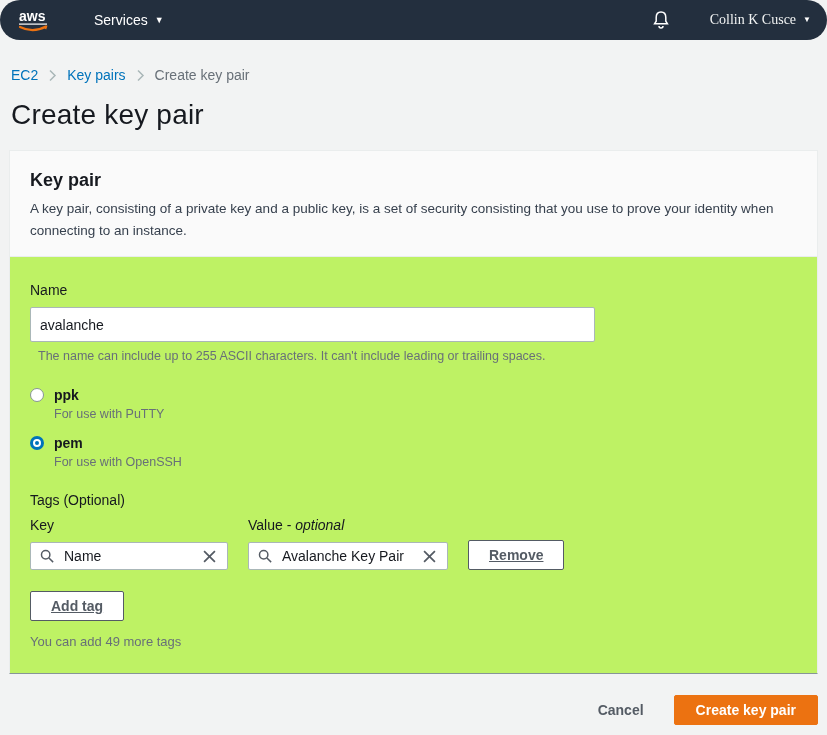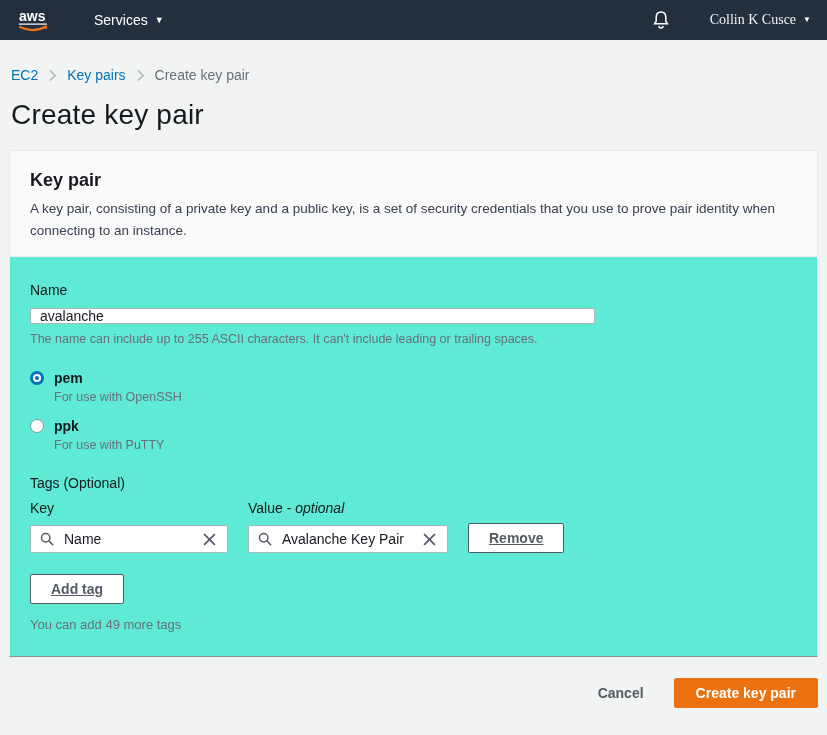--- a/index.html
+++ b/index.html
@@ -7,21 +7,21 @@
   body {
     width:827px; height:735px; overflow:hidden;
     background:#f2f3f3;
     font-family:"Liberation Sans", sans-serif;
     color:#16191f;
   }
 
   
   .topbar {
     height:40px; background:#232f3e;
-    display:flex; align-items:center; padding:0 16px;
+    display:flex; align-items:center; padding:0 16px;border-radius:20px;
   }
   .logo { margin-right:40px; display:flex; align-items:center; cursor:pointer; }
   .services { color:#ffffff; font-size:14px; display:flex; align-items:center; gap:7px; cursor:pointer; }
   .caret { font-size:9px; color:#ffffff; line-height:1; }
   .topbar-right { margin-left:auto; display:flex; align-items:center; gap:40px;font-family:Liberation Serif, serif; }
   .bell { display:flex; align-items:center; cursor:pointer; }
   .user { color:#f1f3f3; font-size:14px; display:flex; align-items:center; gap:7px; cursor:pointer; }
   .user .caret { font-size:8px; }
 
   
@@ -34,40 +34,40 @@
   .bc-current { color:#687078; }
 
   
   .page-title {
     font-size:28px; font-weight:400; color:#16191f;
     margin:16px 0 19px 11px; letter-spacing:.2px;
   }
 
   
   .card {
-    margin:0 9px; background:#5eead4;
+    margin:0 9px; background:#bef264;
     border:1px solid #eaeded; border-bottom:1px solid #879596;
   }
   .card-header {
     background:#fafafa; padding:19px 20px 15px;
     border-bottom:1px solid #eaeded;
   }
   .card-title { font-size:18px; font-weight:700; margin:0 0 7px; }
   .card-desc { font-size:13.5px; color:#37414e; line-height:1.6; margin:0; max-width:768px; }
 
   .card-body { padding:25px 20px 24px; }
   .field-label { font-size:14px; color:#16191f; margin-bottom:9px; }
 
   .text-input {
-    width:565px; height:16px;
+    width:565px; height:35px;
     border:1px solid #aab7b8; border-radius:2px;
     padding:0 9px; font-family:"Liberation Sans",sans-serif;
     font-size:14px; color:#16191f; background:#fff;
   }
-  .helper { font-size:12.5px; color:#687078; margin-top:7px; }
+  .helper { font-size:12.5px; color:#687078; margin-top:7px;margin-left:8px; }
 
   .section { margin-top:23px; }
 
   .radio-option { display:flex; align-items:flex-start; margin-top:13px; cursor:pointer; }
   .radio-circle {
     width:14px; height:14px; border-radius:50%;
     margin:2px 10px 0 0; flex:0 0 auto; background:#fff;
   }
   .radio-circle.on  { border:3px solid #0073bb; position:relative; }
   .radio-circle.on::after {
@@ -161,46 +161,46 @@
       </svg>
   </span>
   <span class="bc-current">Create key pair</span>
 </div>
 
 <h1 class="page-title">Create key pair</h1>
 
 <div class="card">
   <div class="card-header">
     <h2 class="card-title">Key pair</h2>
-    <p class="card-desc">A key pair, consisting of a private key and a public key, is a set of security credentials that you use to prove pair identity when connecting to an instance.</p>
+    <p class="card-desc">A key pair, consisting of a private key and a public key, is a set of security consisting that you use to prove your identity when connecting to an instance.</p>
   </div>
 
   <div class="card-body">
 
     <div>
       <div class="field-label">Name</div>
       <input class="text-input" type="text" value="avalanche" style="">
       <div class="helper">The name can include up to 255 ASCII characters. It can't include leading or trailing spaces.</div>
     </div>
 
     <div class="section">
+
+      <div class="radio-option">
+        <span class="radio-circle off"></span>
+        <span>
+          <div class="radio-label">ppk</div>
+          <div class="radio-desc">For use with PuTTY</div>
+        </span>
+      </div>
 
       <div class="radio-option">
         <span class="radio-circle on"></span>
         <span>
           <div class="radio-label">pem</div>
           <div class="radio-desc">For use with OpenSSH</div>
-        </span>
-      </div>
-
-      <div class="radio-option">
-        <span class="radio-circle off"></span>
-        <span>
-          <div class="radio-label">ppk</div>
-          <div class="radio-desc">For use with PuTTY</div>
         </span>
       </div>
     </div>
 
     <div class="section">
       <div class="field-label">Tags (Optional)</div>
 
       <div class="tag-row">
         <div class="key-col">
           <div class="tag-col-header">Key</div>

